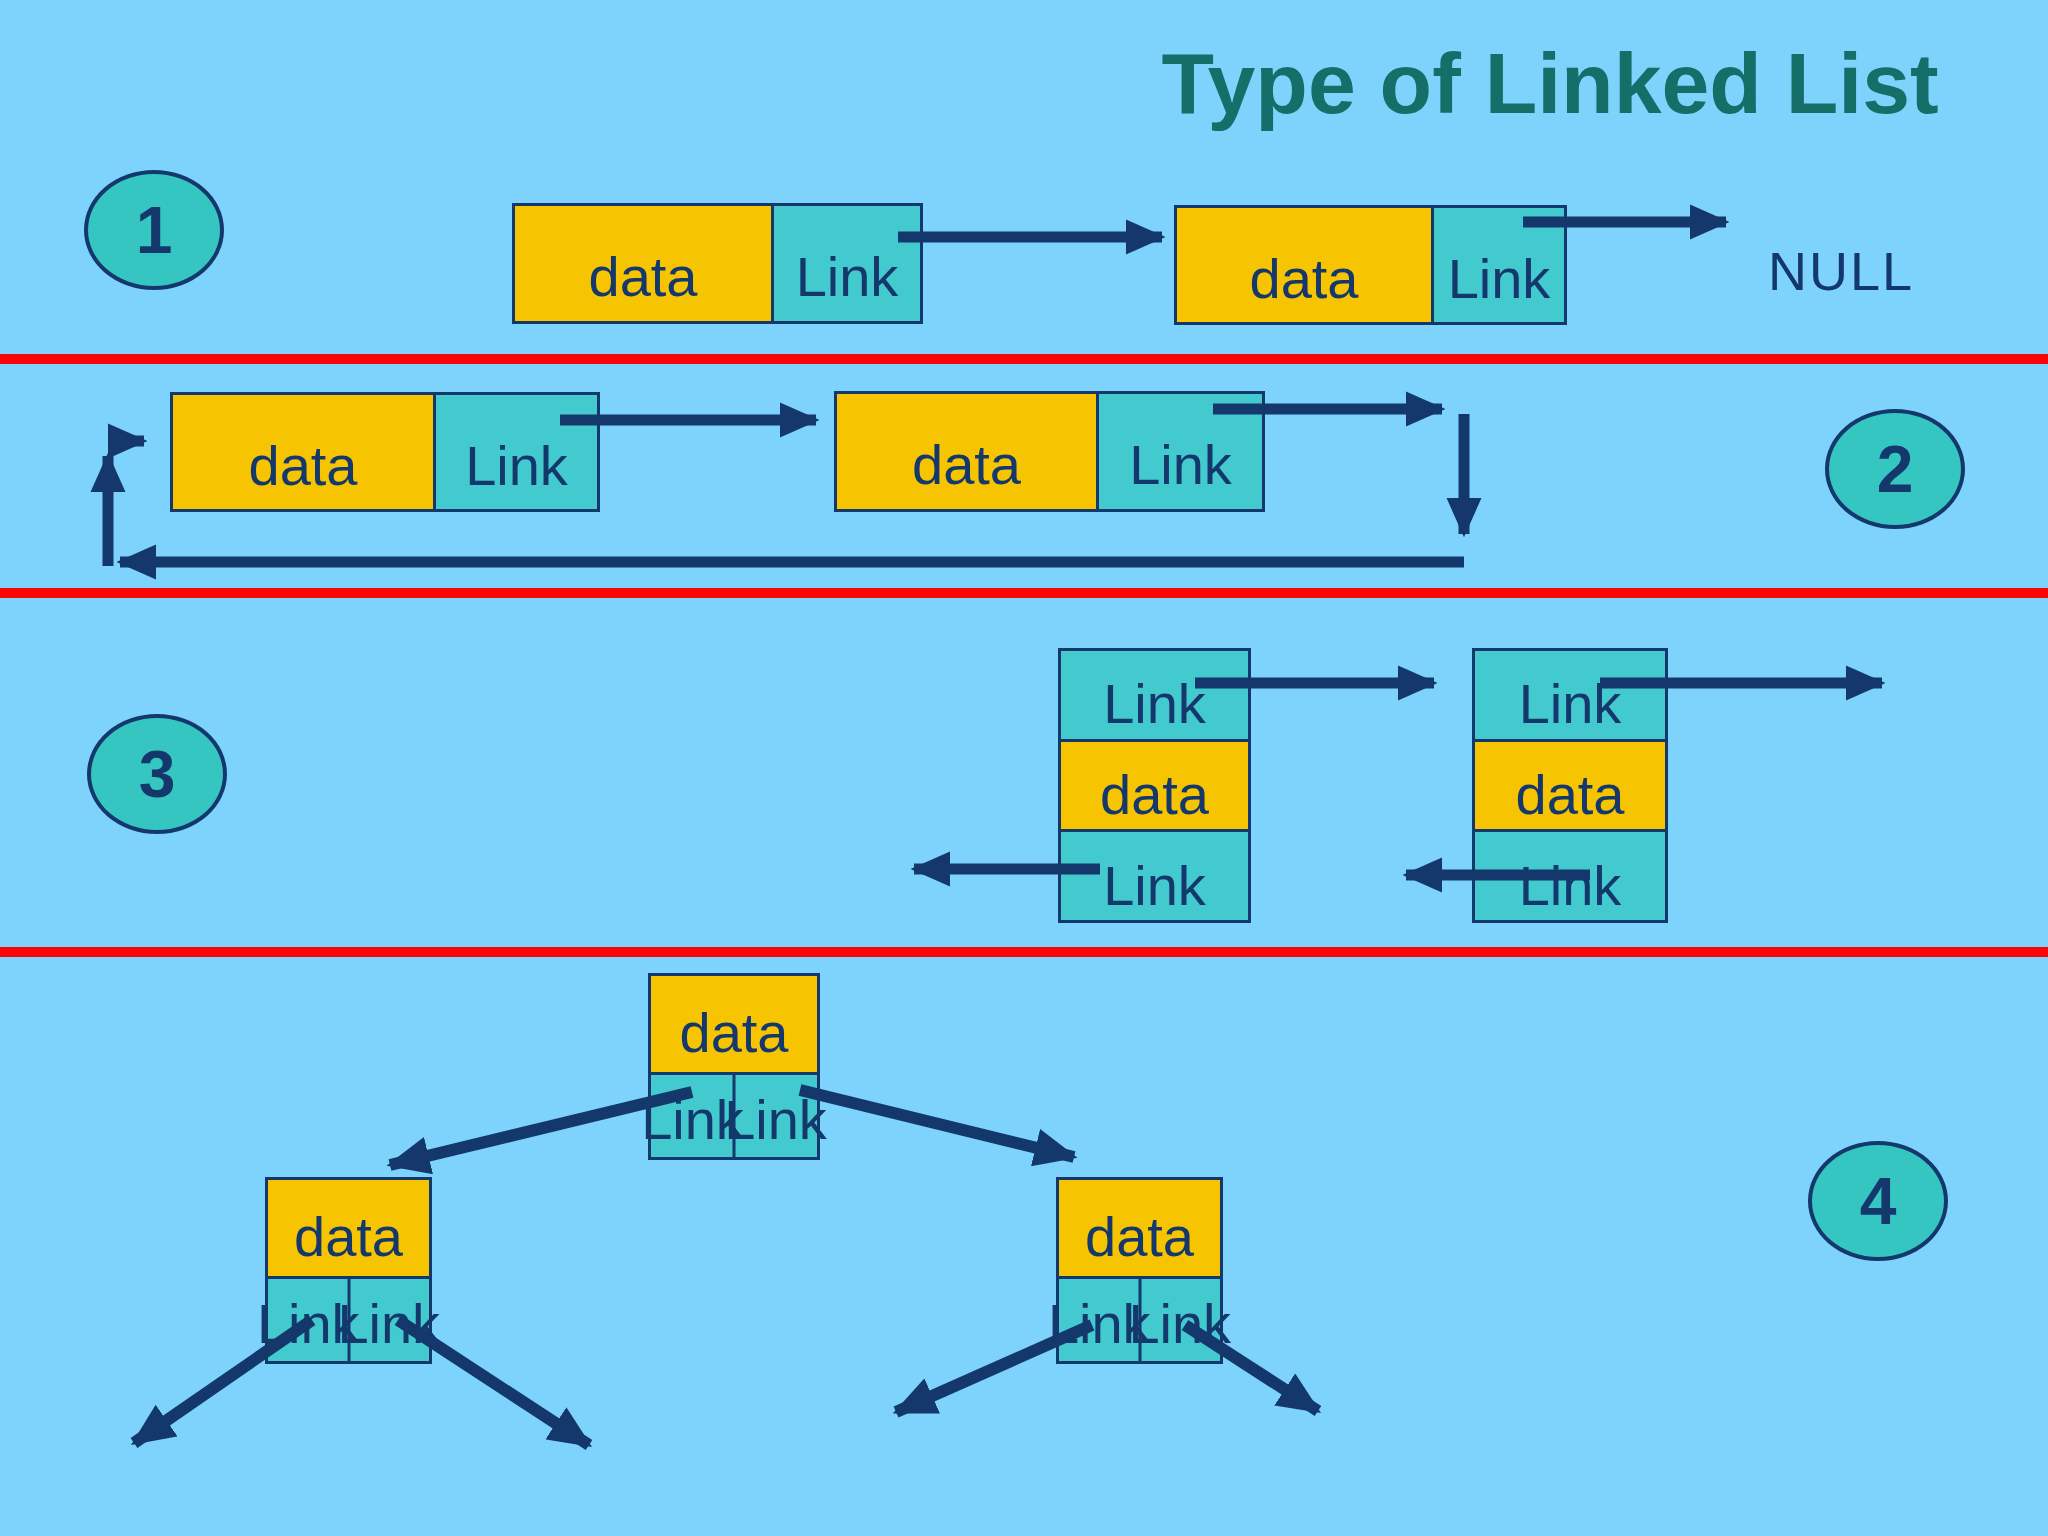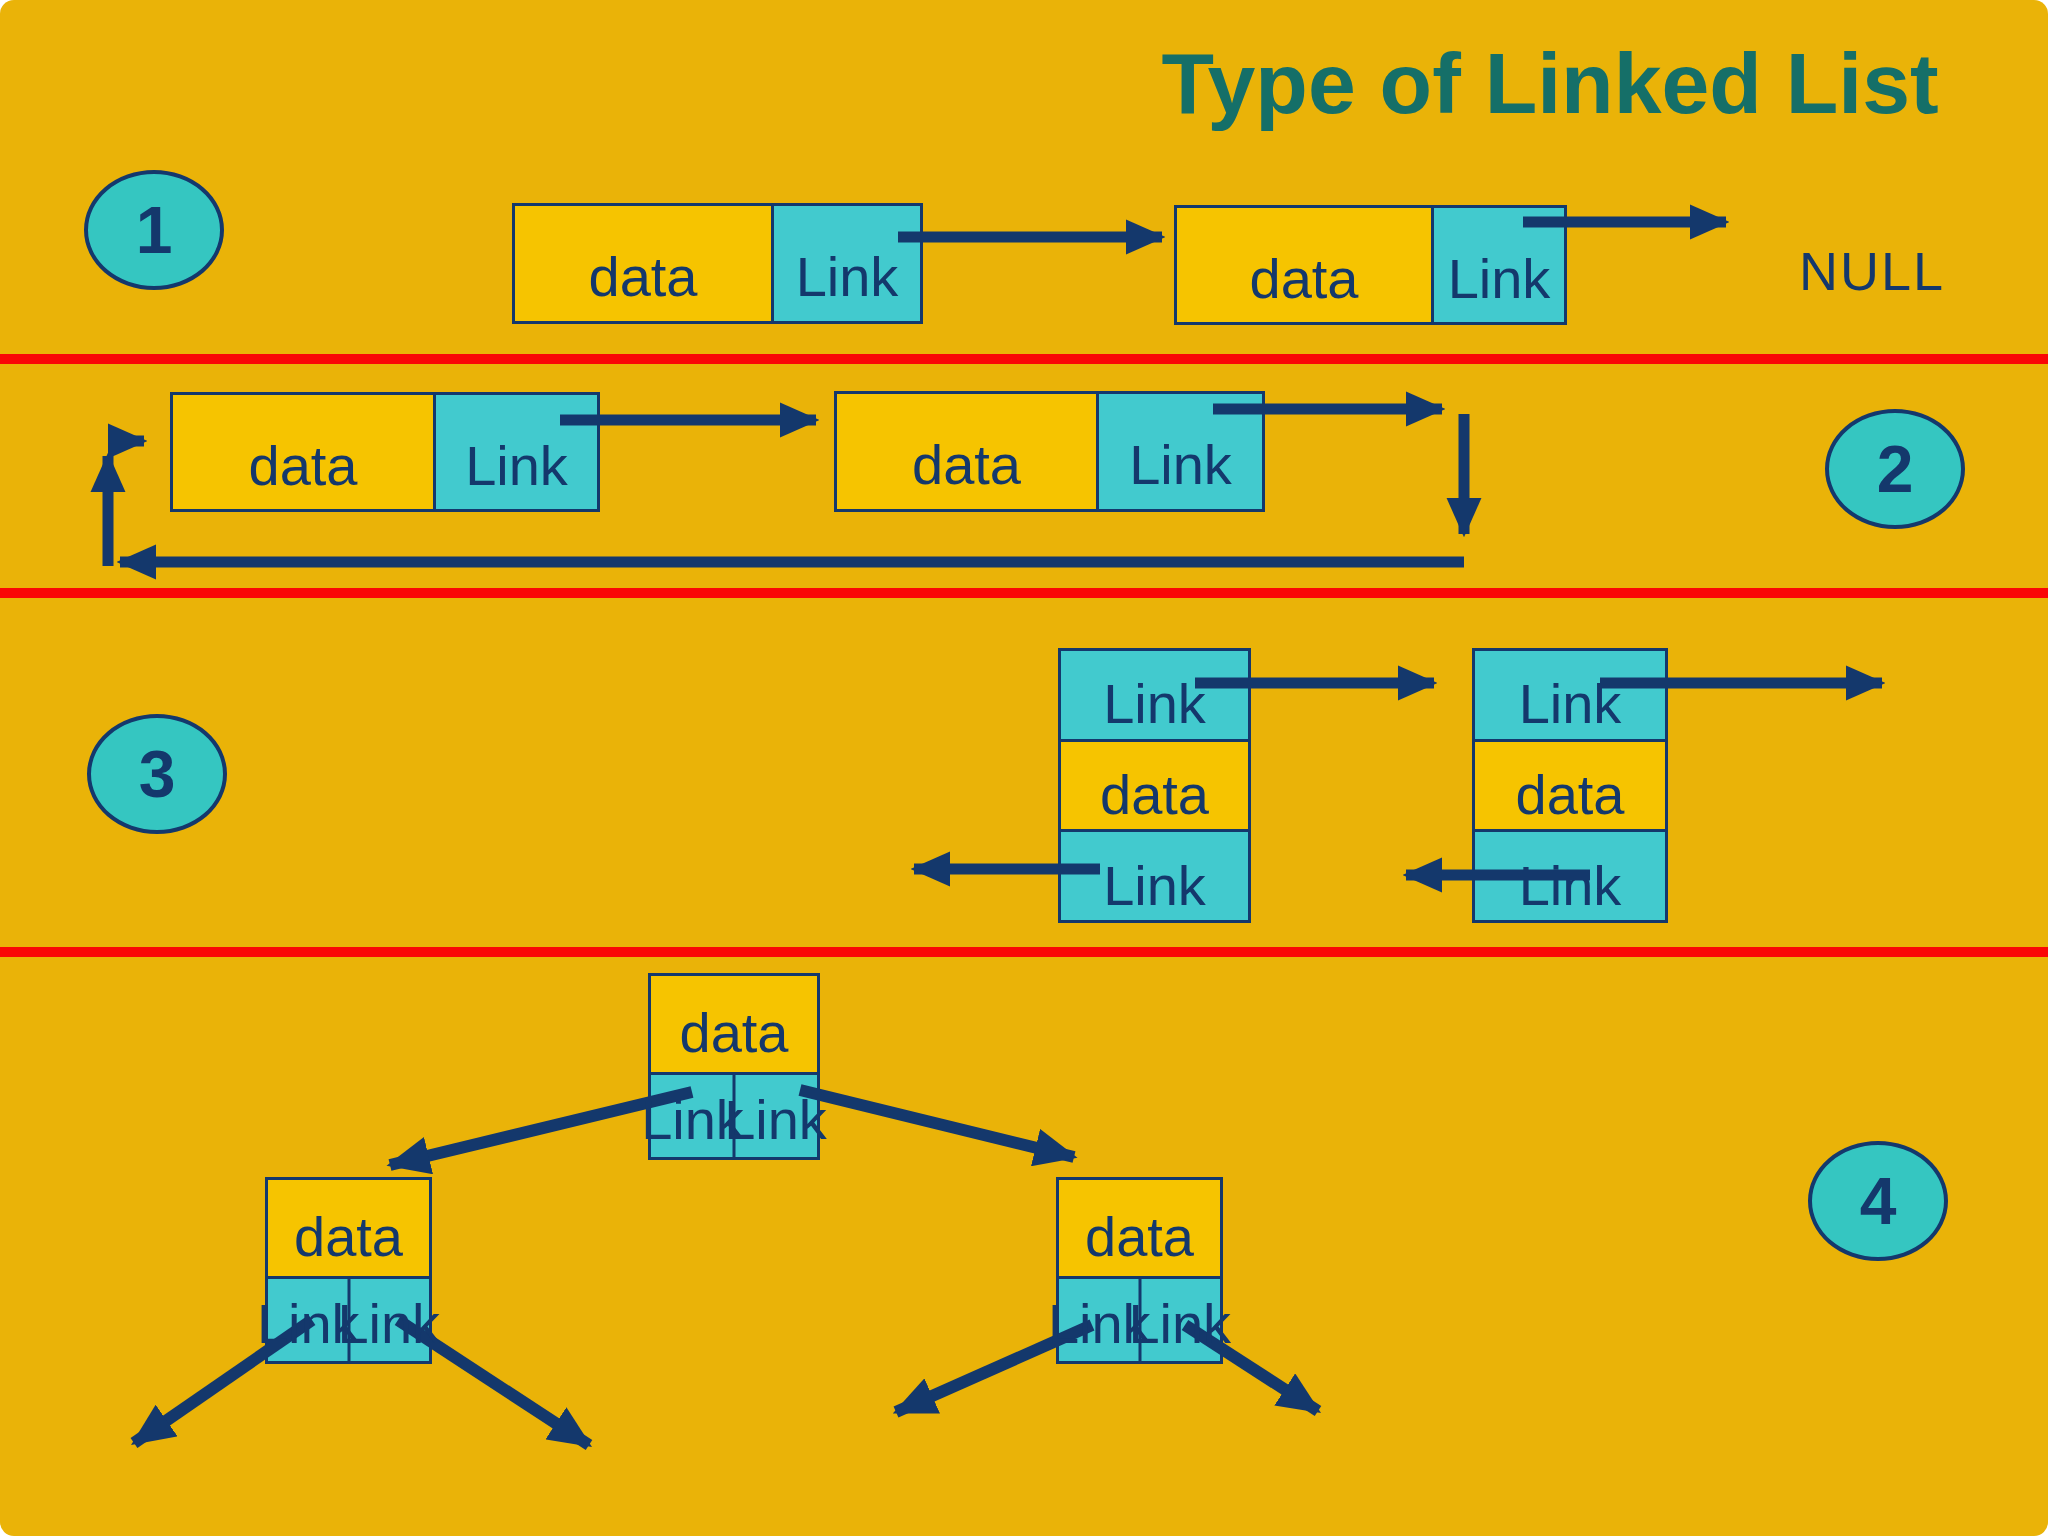--- a/index.html
+++ b/index.html
@@ -1,24 +1,23 @@
 <!DOCTYPE html>
 <html><head>
 <meta charset="utf-8">
 <style>
   * { box-sizing: border-box; margin: 0; padding: 0; }
   html,body { background:#ffffff; }
   .stage {
     position: relative;
     width: 2048px;
     height: 1536px;
-    background: #eab308;
+    background: #7dd3fc;
     overflow: hidden;
     font-family: "Liberation Sans", sans-serif;
-    border-radius: 14px;
   }
   .title {
     position: absolute;
     left: 1120px; top: 34px; width: 860px;
     text-align: center;
     font-size: 86px;
     font-weight: bold;
     color: #156F68;
     white-space: nowrap;
   }
@@ -138,21 +137,21 @@
       </div>
   </div>
   <div class="hnode" style="left:1174px;top:205px;width:393px;height:120px;">
     <div class="cell cell-data" style="width:254px;">
         <span>data</span>
       </div>
     <div class="cell cell-link">
         <span>Link</span>
       </div>
   </div>
-  <div class="null-label" style="left:1768px;top:240px;margin-left:31px;">NULL</div>
+  <div class="null-label" style="left:1768px;top:240px;">NULL</div>
 
   <div class="hnode" style="left:170px;top:392px;width:430px;height:120px;">
     <div class="cell cell-data" style="width:260px;">
         <span>data</span>
       </div>
     <div class="cell cell-link">
         <span>Link</span>
       </div>
   </div>
   <div class="hnode" style="left:834px;top:391px;width:431px;height:121px;">

